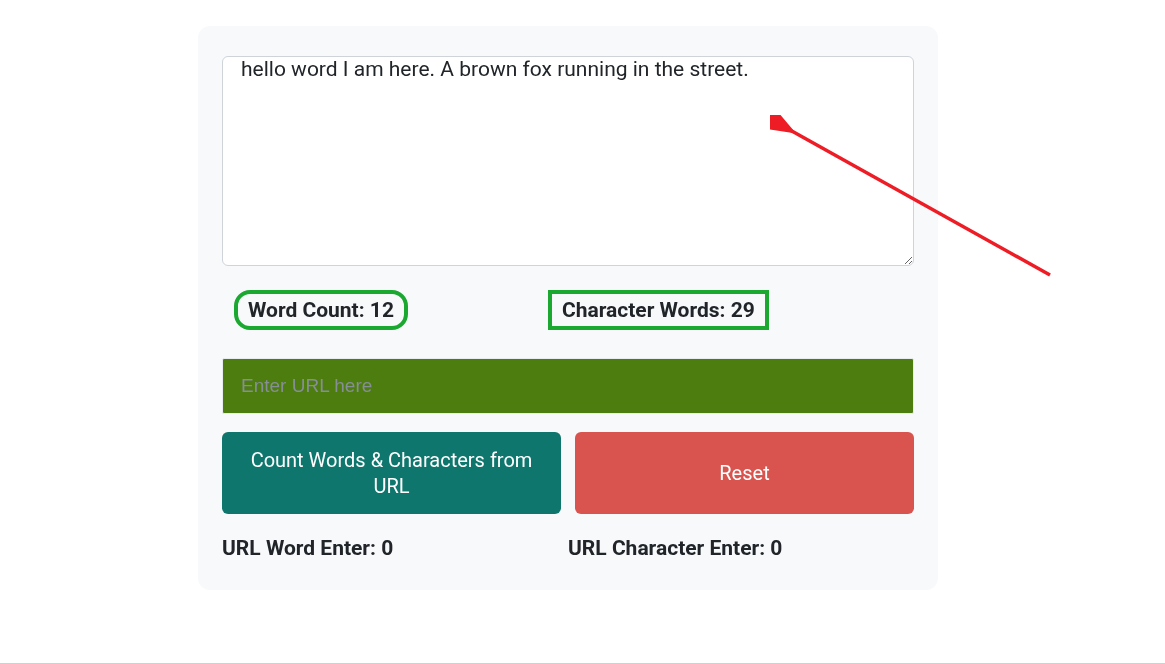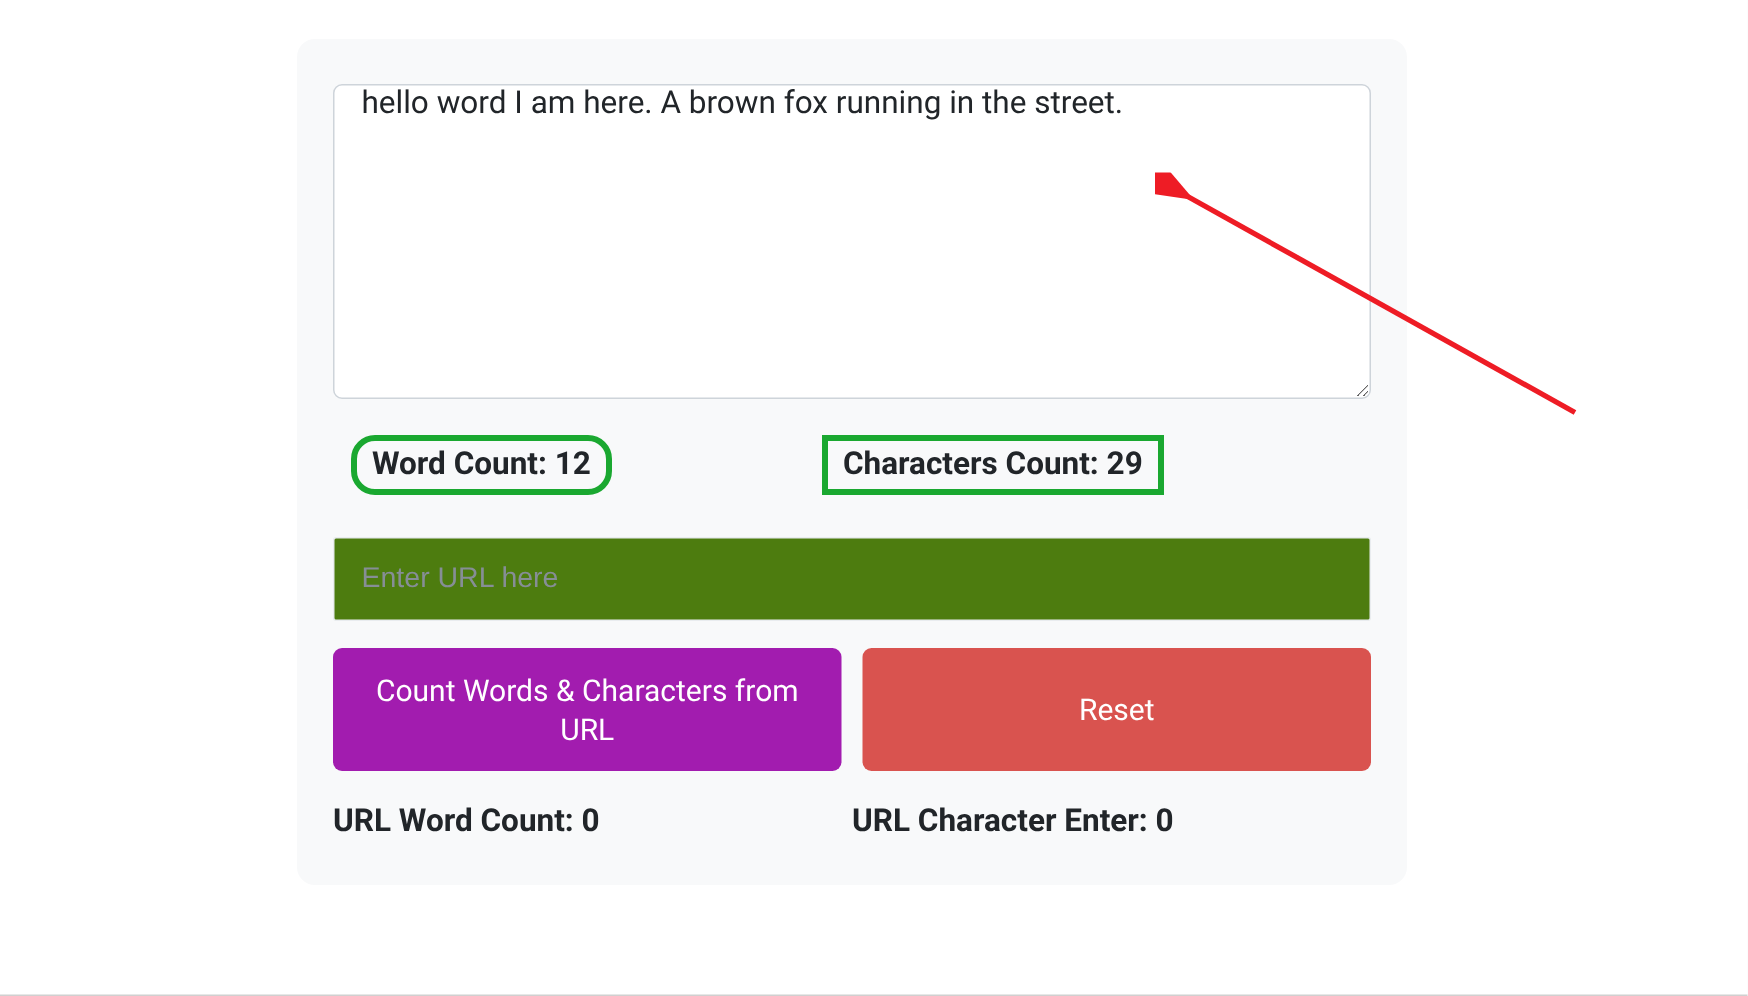--- a/index.html
+++ b/index.html
@@ -90,21 +90,21 @@
       font-size: 20px;
       border: none;
       border-radius: 6px;
       color: #ffffff;
       cursor: pointer;
       text-align: center;
       line-height: 1.3;
       font-family: inherit;
     }
     .btn-primary {
-      background: #a21caf;
+      background: #0f766e;
     }
     .btn-danger {
       background: #d9534f;
       text-align: center;
     }
     .url-counts-row {
       display: flex;
       margin-top: 22px;
     }
     .url-count {
@@ -125,36 +125,36 @@
 
   <div class="textarea-wrap">
     <textarea style="">hello word I am here. A brown fox running in the street.</textarea>
   </div>
 
   <div class="counts-row">
     <div class="count-box highlight-green count-left">
       <span>Word Count: </span><span>12</span>
     </div>
     <div class="count-box highlight-green count-right">
-      <span>Characters Count: </span><span>29</span>
+      <span>Character Words: </span><span>29</span>
     </div>
   </div>
 
   <div class="url-input-wrap">
     <input type="text" placeholder="Enter URL here" style="">
   </div>
 
   <div class="button-row">
     <button class="btn btn-primary">Count Words &amp; Characters from URL</button>
     <button class="btn btn-danger">Reset</button>
   </div>
 
   <div class="url-counts-row">
     <div class="url-count">
-      <span>URL Word Count: </span><span>0</span>
+      <span>URL Word Enter: </span><span>0</span>
     </div>
     <div class="url-count">
       <span>URL Character Enter: </span><span>0</span>
     </div>
   </div>
 
 </div>
 
 <svg class="arrow-annotation" style="left:770px; top:115px; width:300px; height:170px;">
   <defs>

